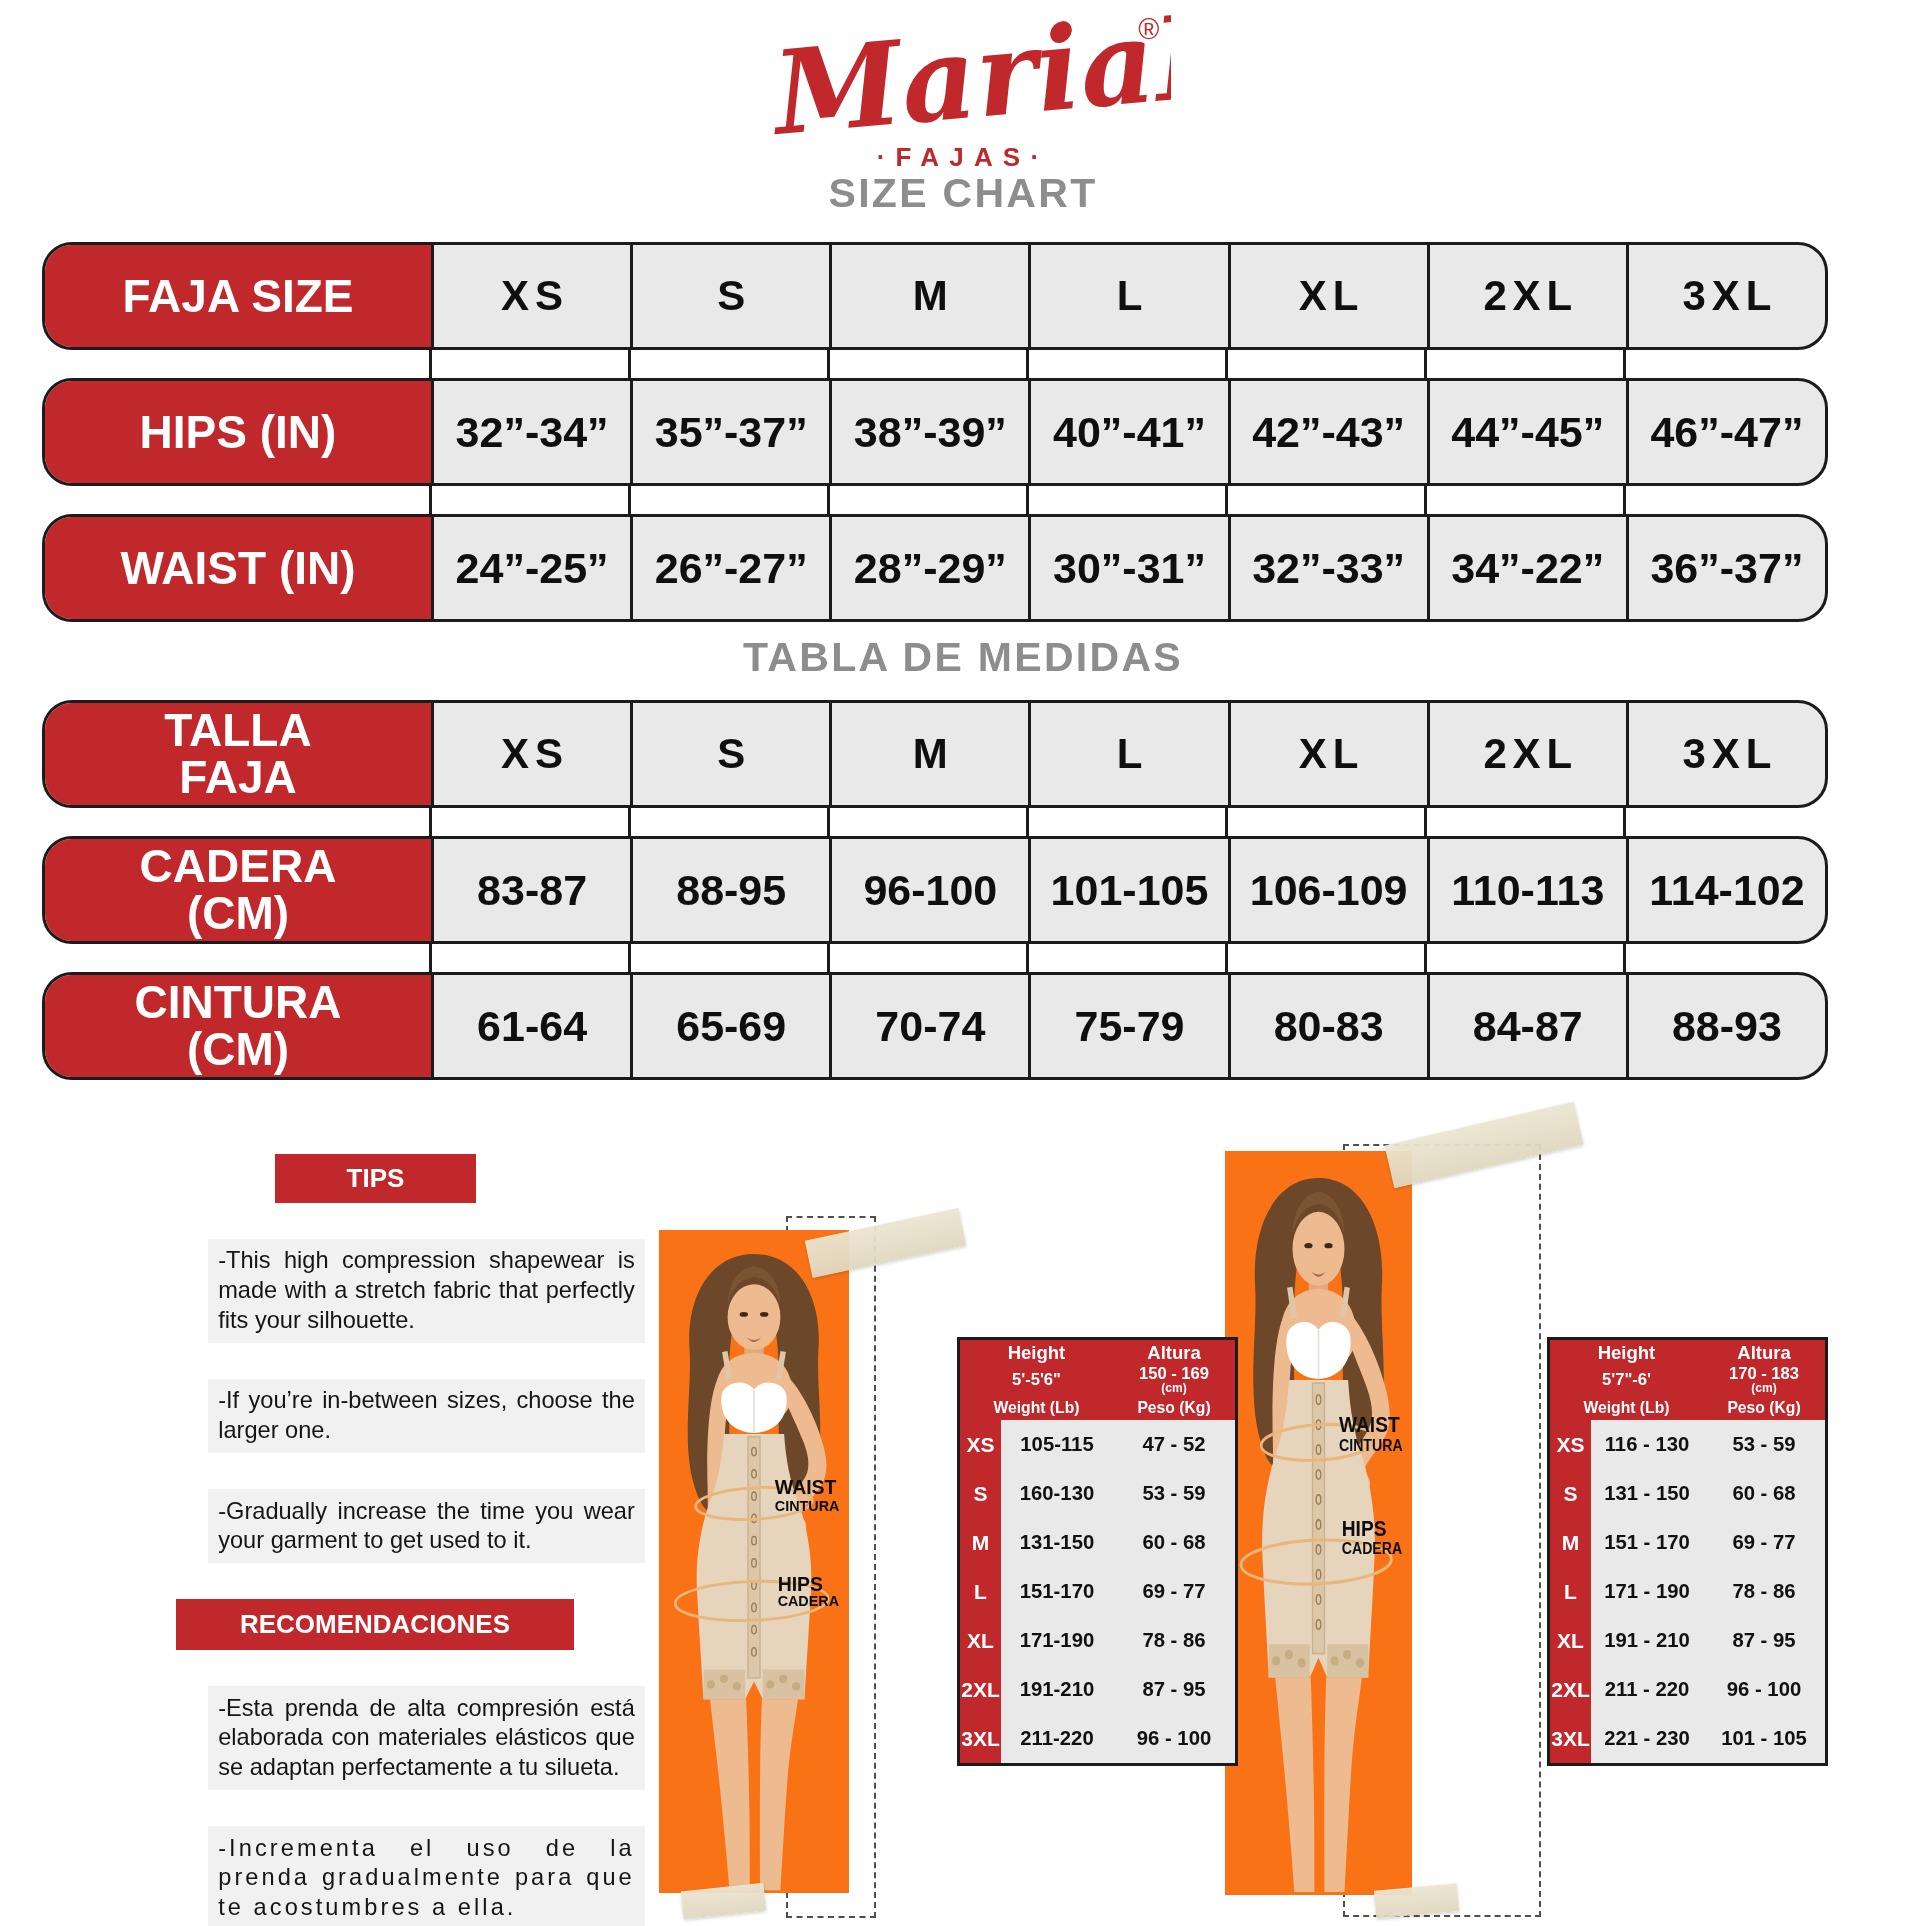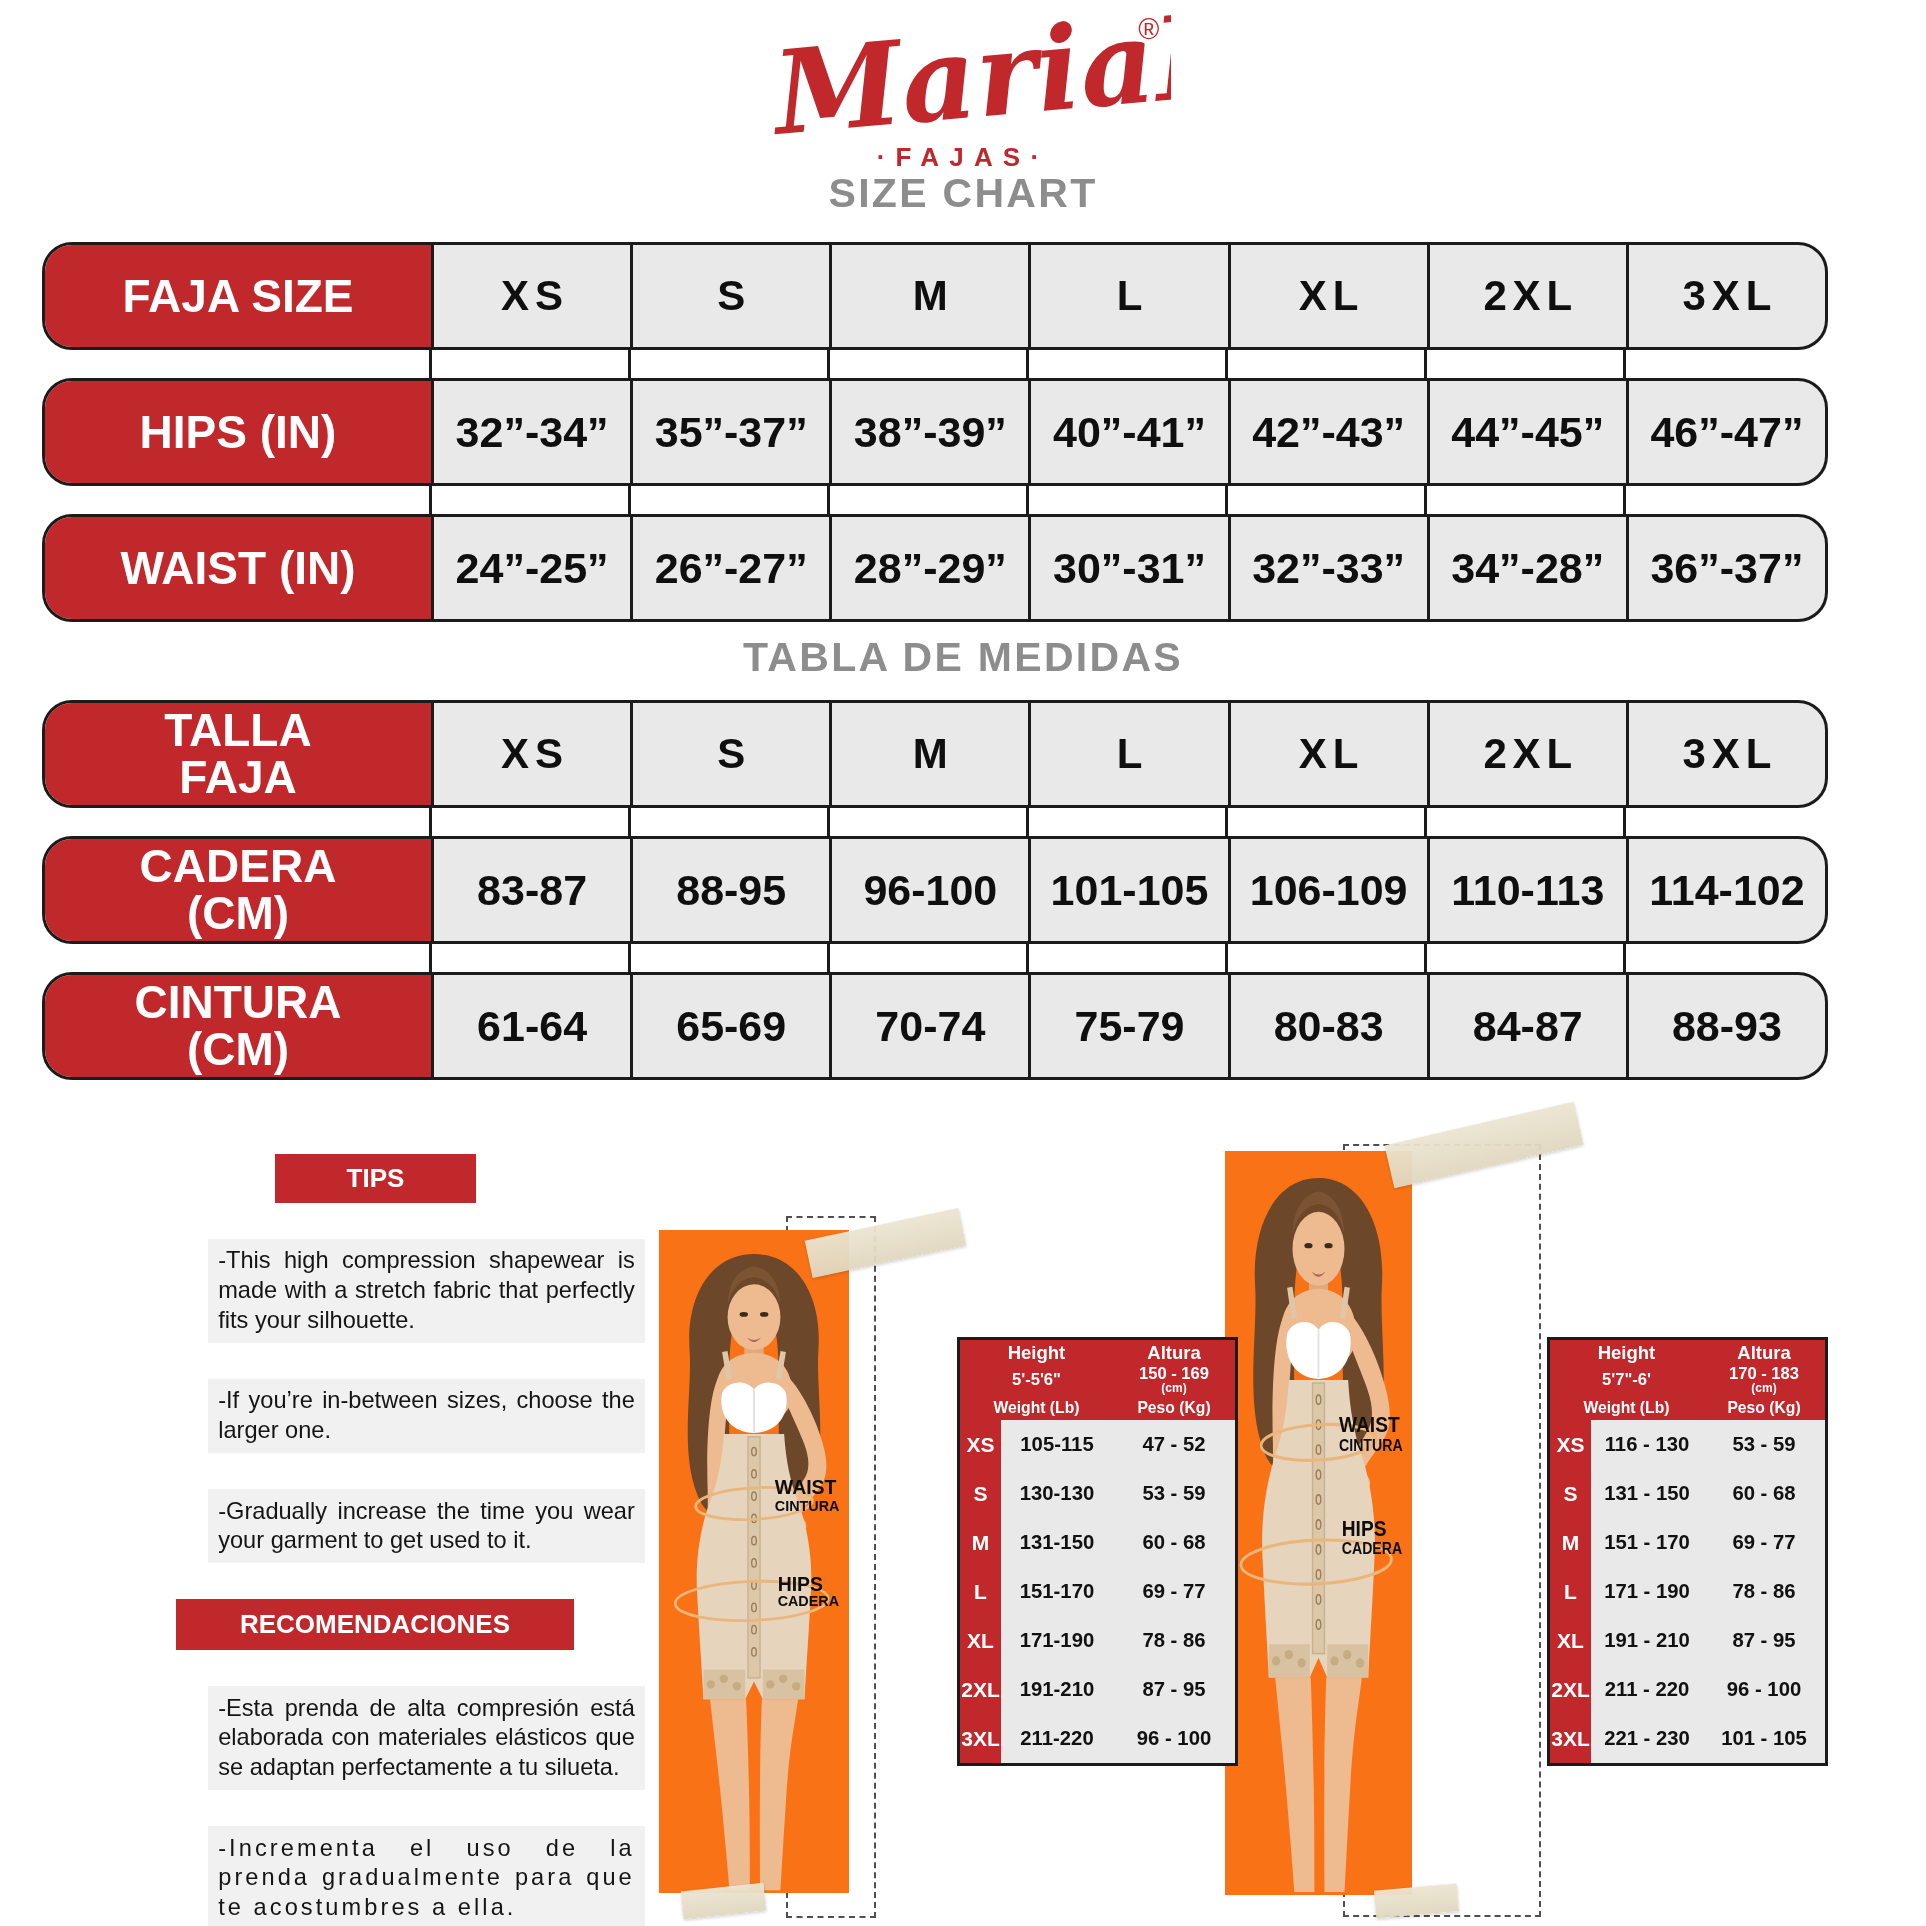--- a/index.html
+++ b/index.html
@@ -127,21 +127,21 @@
       <i style="left:995px"></i>
       <i style="left:1194px"></i>
   </div>
   <div class="pill" style="top:514px">
     <div class="lbl">WAIST (IN)</div>
     <div class="val">24”-25”</div>
     <div class="val">26”-27”</div>
     <div class="val">28”-29”</div>
     <div class="val">30”-31”</div>
     <div class="val">32”-33”</div>
-    <div class="val">34”-28”</div>
+    <div class="val">34”-22”</div>
     <div class="val">36”-37”</div>
   </div>
 
   <div class="section-title" id="title-tabla">TABLA DE MEDIDAS</div>
 
   <div class="pill" style="top:700px">
     <div class="lbl">TALLA
 FAJA</div>
     <div class="val size">XS</div>
     <div class="val size">S</div>
@@ -266,21 +266,21 @@
       <span class="frange">150 - 169</span>
       <span class="funit">(cm)</span>
     </div>
     <div class="fc fred fw sp2">Weight (Lb)</div>
     <div class="fc fred fw">Peso (Kg)</div>
 
     <div class="fc fred fsize">XS</div>
     <div class="fc fgray fval">105-115</div>
     <div class="fc fgray fval">47 - 52</div>
     <div class="fc fred fsize">S</div>
-    <div class="fc fgray fval">130-130</div>
+    <div class="fc fgray fval">160-130</div>
     <div class="fc fgray fval">53 - 59</div>
     <div class="fc fred fsize">M</div>
     <div class="fc fgray fval">131-150</div>
     <div class="fc fgray fval">60 - 68</div>
     <div class="fc fred fsize">L</div>
     <div class="fc fgray fval">151-170</div>
     <div class="fc fgray fval">69 - 77</div>
     <div class="fc fred fsize">XL</div>
     <div class="fc fgray fval">171-190</div>
     <div class="fc fgray fval">78 - 86</div>

